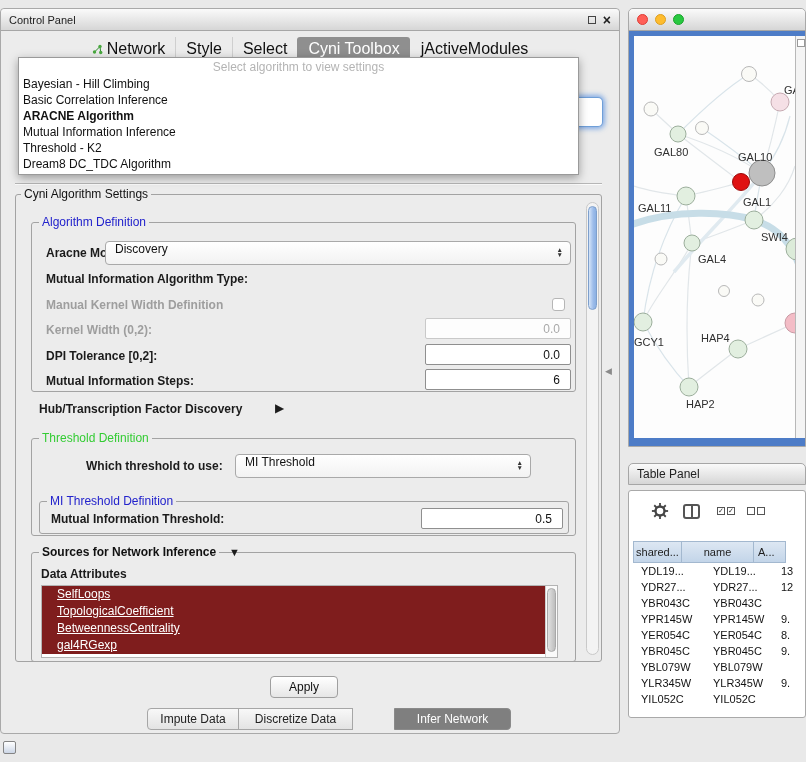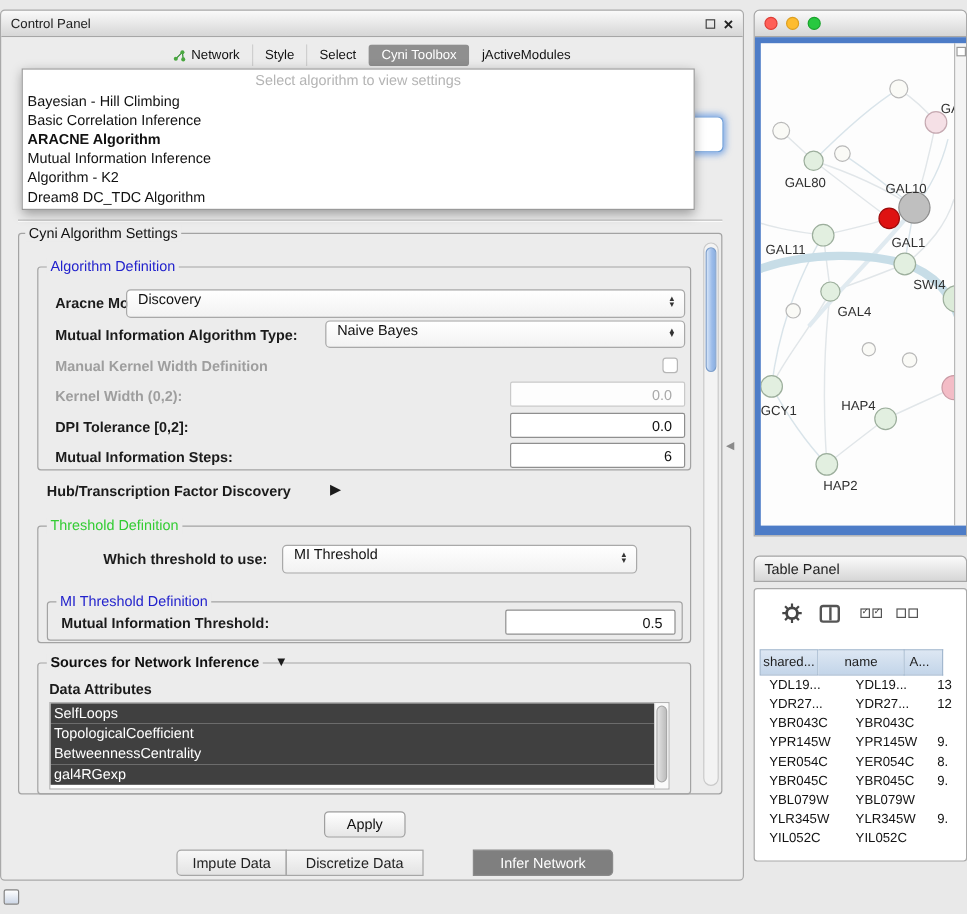--- a/index.html
+++ b/index.html
@@ -14,21 +14,21 @@
     background:linear-gradient(#fafafa,#d6d6d6); border-bottom:1px solid #a6a6a6;
     border-radius:4px 4px 0 0; font-size:11px; color:#222;
     display:flex; align-items:center; padding:0 8px; box-sizing:border-box;
   }
   .tb-icons { margin-left:auto; display:flex; align-items:center; gap:7px; }
   .float-icon { width:8px; height:8px; border:1.5px solid #444; box-sizing:border-box; display:inline-block; }
   .close-icon { font-size:14px; font-weight:bold; color:#222; line-height:10px; cursor:default; }
 
   
   .tabstrip { position:absolute; left:0; right:0; display:flex; justify-content:center; }
-  .tab { padding:3px 10px; font-size:11px; color:#111; border-left:1px solid #cfcfcf; display:flex; align-items:center; gap:4px; white-space:nowrap; }
+  .tab { padding:3px 10px; font-size:16px; color:#111; border-left:1px solid #cfcfcf; display:flex; align-items:center; gap:4px; white-space:nowrap; }
   .tab:first-child { border-left:none; }
   .tab.active { background:#8f8f8f; color:#fff; border-radius:3px; border-left-color:transparent; }
   .tab.after-active { border-left-color:transparent; }
 
   
   .popup { position:absolute; background:#fff; border:1px solid #9a9a9a; box-shadow:0 3px 9px rgba(0,0,0,.35); z-index:40; box-sizing:border-box; }
   .popup .ph { height:18px; line-height:18px; text-align:center; color:#b4b4b4; font-size:12px; }
   .popup .opt { height:16px; line-height:16px; padding-left:4px; font-size:12px; color:#111; white-space:nowrap; }
   .popup .opt.bold { font-weight:bold; }
 
@@ -57,21 +57,21 @@
 
   .tri { position:absolute; font-size:10px; color:#1b1b1b; }
 
   
   .sb-track { position:absolute; background:#f3f3f3; border:1px solid #c9c9c9; border-radius:7px; box-sizing:border-box; }
   .sb-thumb-blue { position:absolute; left:1px; right:1px; background:linear-gradient(90deg,#d6e5f8,#9cbcea 60%,#8cb0e2); border:1px solid #7d9fcc; border-radius:6px; box-sizing:border-box; }
   .sb-thumb-gray { position:absolute; background:linear-gradient(90deg,#e2e2e2,#bdbdbd); border:1px solid #a8a8a8; border-radius:5px; box-sizing:border-box; }
 
   .attr-list { position:absolute; background:#fff; border:1px solid #b3b3b3; box-sizing:border-box; overflow:hidden; }
   .attr-rows { position:absolute; left:0; top:0; right:12px; }
-  .attr-item { height:17px; line-height:17px; background:#404040; color:#fff; font-size:12px; padding-left:3px; white-space:nowrap; overflow:hidden; }
+  .attr-item { height:17px; line-height:17px; background:#7f1d1d; color:#fff; font-size:12px; padding-left:15px; white-space:nowrap; overflow:hidden;text-decoration:underline; }
   .attr-sb { position:absolute; top:0; bottom:0; right:0; width:12px; background:#fafafa; border-left:1px solid #cfcfcf; box-sizing:border-box; }
 
   .btn { position:absolute; background:linear-gradient(#ffffff,#e6e6e6); border:1px solid #9f9f9f; border-radius:4px;
     font-size:12px; display:flex; align-items:center; justify-content:center; box-sizing:border-box; color:#111; }
 
   .btab { position:absolute; height:22px; box-sizing:border-box; border:1px solid #a6a6a6;
     background:linear-gradient(#f8f8f8,#e3e3e3); font-size:12px; display:flex; align-items:center; justify-content:center; color:#222; }
   .btab.active { background:#7f7f7f; color:#fff; border-color:#8a8a8a;margin-left:42px; }
 
   
@@ -143,21 +143,21 @@
   <div class="behindline" style="left:14px;top:174px;width:587px;"></div>
 
   <div class="combo-frag" style="left:576px;top:88px;width:26px;height:30px;"></div>
 
   <div class="popup" style="left:17px;top:48px;width:561px;height:118px;">
     <div class="ph">Select algorithm to view settings</div>
     <div class="opt">Bayesian - Hill Climbing</div>
     <div class="opt">Basic Correlation Inference</div>
     <div class="opt bold">ARACNE Algorithm</div>
     <div class="opt">Mutual Information Inference</div>
-    <div class="opt">Algorithm - K2</div>
+    <div class="opt">Threshold - K2</div>
     <div class="opt">Dream8 DC_TDC Algorithm</div>
   </div>
 
   <div class="group" style="left:14px;top:185px;width:587px;height:468px;"></div>
   <div class="group-title" style="left:20px;top:178px;">Cyni Algorithm Settings</div>
 
   <div class="sb-track" style="left:585px;top:193px;width:13px;height:453px;">
     <div class="sb-thumb-blue" style="top:3px;height:104px;"></div>
   </div>
 
@@ -167,27 +167,20 @@
   <div class="fieldlabel" style="left:45px;top:237px;">Aracne Mode:</div>
   <div class="combo" style="left:104px;top:232px;width:466px;height:24px;">
     <span>Discovery</span>
     <span class="arrows">
         <span>▲</span>
         <span>▼</span>
       </span>
   </div>
 
   <div class="fieldlabel" style="left:45px;top:263px;">Mutual Information Algorithm Type:</div>
-  <div class="combo" style="left:270px;top:258px;width:300px;height:23px;">
-    <span>Naive Bayes</span>
-    <span class="arrows">
-        <span>▲</span>
-        <span>▼</span>
-      </span>
-  </div>
 
   <div class="fieldlabel dis" style="left:45px;top:289px;">Manual Kernel Width Definition</div>
   <span class="checkbox" style="left:551px;top:289px;"></span>
 
   <div class="fieldlabel dis" style="left:45px;top:314px;">Kernel Width (0,2):</div>
   <input class="tfield" style="left: 424px; top: 309px; width: 146px; height: 21px;" disabled="" value="0.0">
 
   <div class="fieldlabel" style="left:45px;top:340px;">DPI Tolerance [0,2]:</div>
   <input class="tfield" style="left: 424px; top: 335px; width: 146px; height: 21px;" value="0.0">
 

